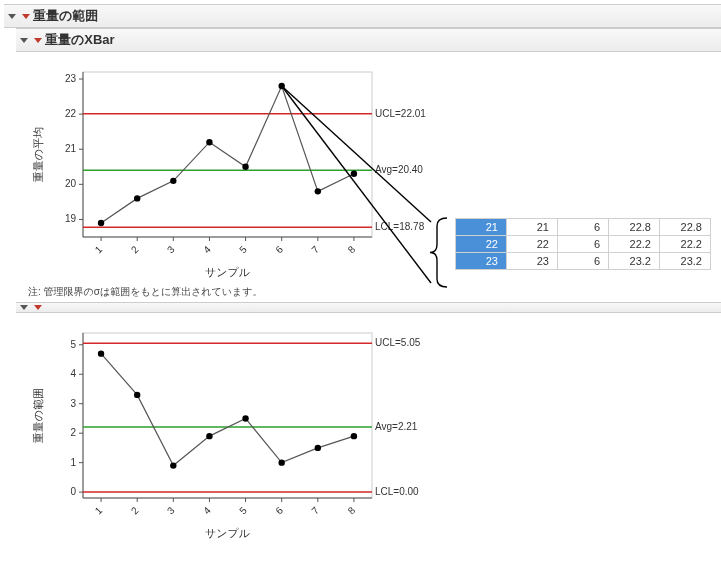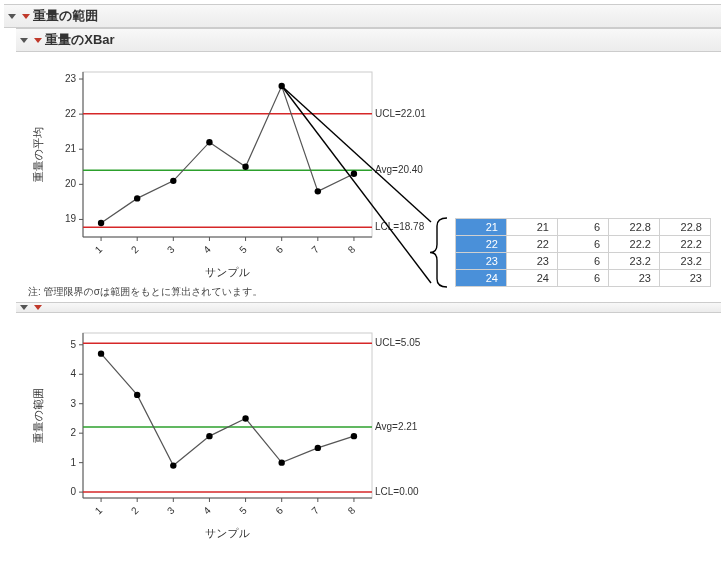--- a/index.html
+++ b/index.html
@@ -216,27 +216,20 @@
         <td>22.2</td>
         <td>22.2</td>
       </tr>
       <tr>
         <td class="rowhead">23</td>
         <td>23</td>
         <td>6</td>
         <td>23.2</td>
         <td>23.2</td>
       </tr>
-      <tr>
-        <td class="rowhead">24</td>
-        <td>24</td>
-        <td>6</td>
-        <td>23</td>
-        <td>23</td>
-      </tr>
     </tbody>
 </table>
 
 <svg id="overlay" width="721" height="573" style="position:absolute;left:0;top:0;pointer-events:none">
     <line x1="281.6875" y1="86.0425531914893" x2="431" y2="222" class="connector"></line>
     <line x1="281.6875" y1="86.0425531914893" x2="431" y2="283" class="connector"></line>
     <path d="M 447 218
           Q 437 218 437 226
           L 437 244.5
           Q 437 252.5 430 252.5

